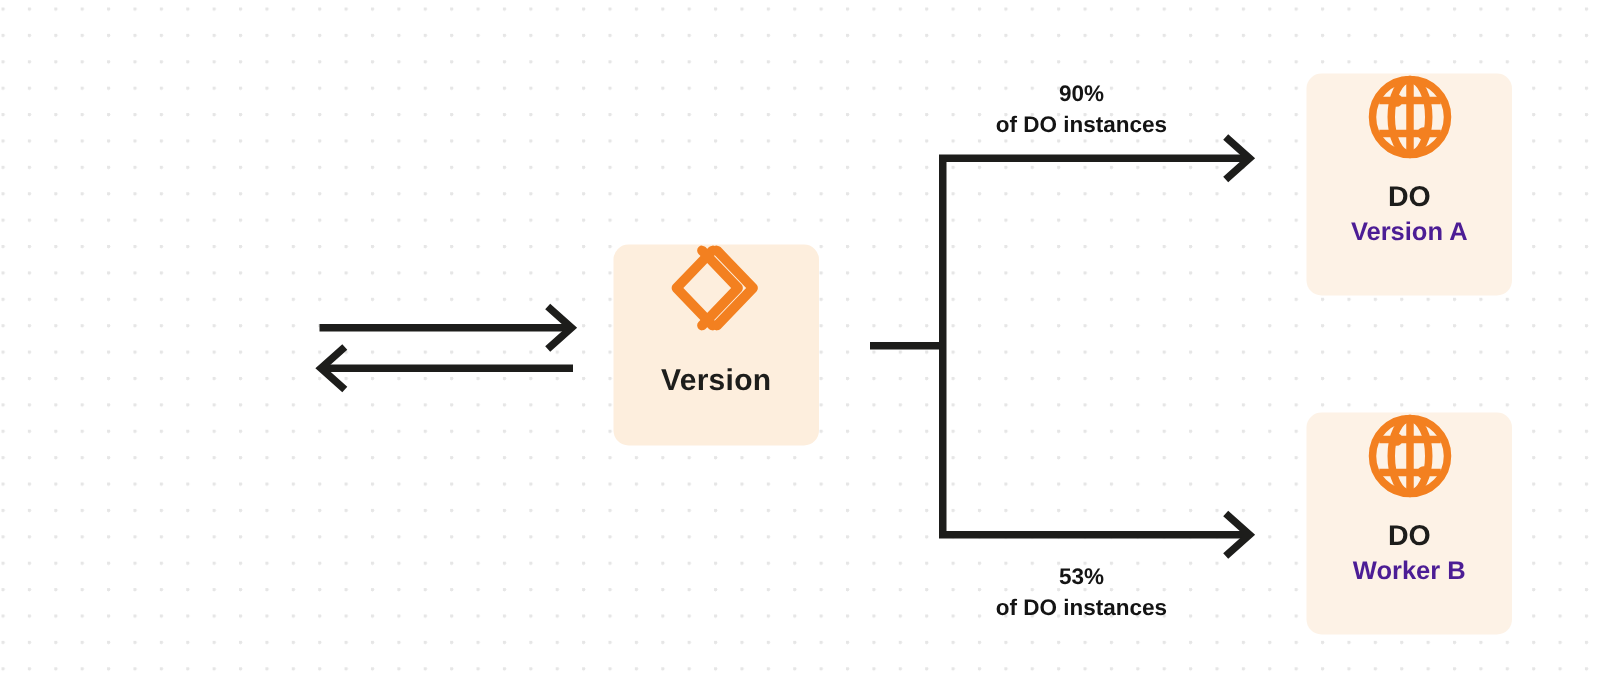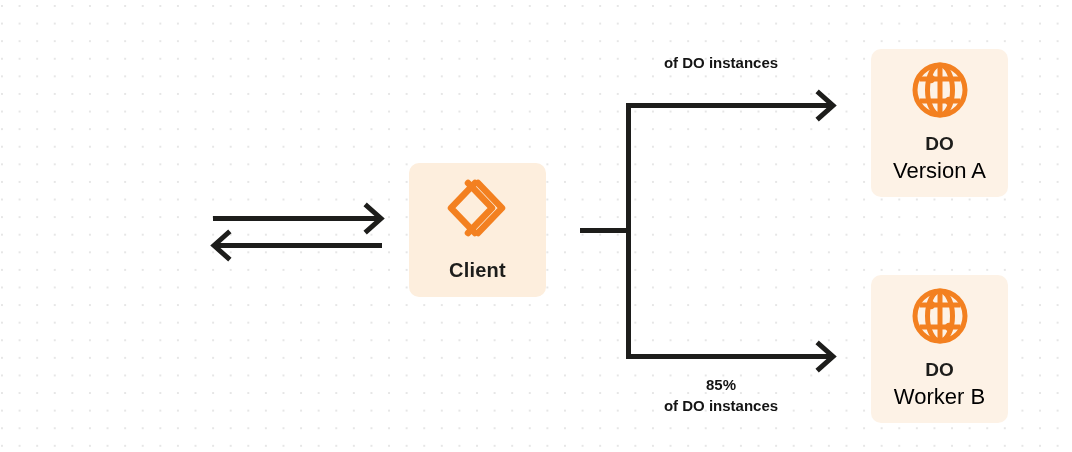--- a/index.html
+++ b/index.html
@@ -24,21 +24,20 @@
     background-position: 1px 5px;
   }
 
   .node {
     position: absolute;
     box-sizing: border-box;
     border-radius: 10px;
     display: flex;
     flex-direction: column;
     align-items: center;
-    justify-content: center;
   }
 
   
   #client-node {
     left: 41px;
     top: 166px;
     width: 145px;
     height: 134px;
     background-color: #f4f5f7;
   }
@@ -84,23 +83,23 @@
     display: block;
     margin-bottom: 14px;
   }
   .do-node .node-title {
     font-size: 19px;
     font-weight: bold;
     color: #1d1d1b;
     line-height: 1.15;
   }
   .do-node .node-sub {
-    font-size: 22px;
-    font-weight: normal;
-    color: #000000;
+    font-size: 17px;
+    font-weight: bold;
+    color: #4c1d95;
     line-height: 1.35;
     margin-top: 1px;
   }
 
   
   #connectors {
     position: absolute;
     left: 0;
     top: 0;
     width: 1072px;
@@ -170,21 +169,21 @@
     <span class="icon-wrap">
       <svg viewBox="0 0 66 58" width="66" height="58">
 
         <path d="M30 4 L6 29 L30 54" fill="none" stroke="#f38020" stroke-width="6.5" stroke-linecap="round" stroke-linejoin="round"></path>
 
         <path d="M33 4 L57 29 L33 54" fill="none" stroke="#f38020" stroke-width="6.5" stroke-linecap="round" stroke-linejoin="round"></path>
 
         <path d="M23 4 L47 29 L23 54" fill="none" stroke="#f38020" stroke-width="6.5" stroke-linecap="round" stroke-linejoin="round"></path>
       </svg>
     </span>
-    <span class="node-title">Client</span>
+    <span class="node-title">Version</span>
   </div>
 
   <div class="node do-node" id="do-a-node">
     <span class="icon-wrap">
       <svg viewBox="0 0 58 58" width="58" height="58">
         <circle cx="29" cy="29" r="25" fill="none" stroke="#f38020" stroke-width="5"></circle>
         <line x1="29" y1="4" x2="29" y2="54" stroke="#f38020" stroke-width="5"></line>
         <line x1="8.5" y1="18" x2="49.5" y2="18" stroke="#f38020" stroke-width="5"></line>
         <line x1="8.5" y1="40" x2="49.5" y2="40" stroke="#f38020" stroke-width="5"></line>
         <ellipse cx="29" cy="29" rx="12.5" ry="25" fill="none" stroke="#f38020" stroke-width="5"></ellipse>
@@ -206,21 +205,22 @@
         <ellipse cx="29" cy="29" rx="12.5" ry="25" fill="none" stroke="#f38020" stroke-width="5"></ellipse>
         <circle cx="20" cy="18" r="4.2" fill="#f38020"></circle>
         <circle cx="38" cy="40" r="4.2" fill="#f38020"></circle>
       </svg>
     </span>
     <span class="node-title">DO</span>
     <span class="node-sub">Worker B</span>
   </div>
 
   <div class="edge-label" id="label-top">
+    <div>90%</div>
     <div>of DO instances</div>
   </div>
 
   <div class="edge-label" id="label-bottom">
-    <div>85%</div>
+    <div>53%</div>
     <div>of DO instances</div>
   </div>
 
 </div>
 
 </body></html>

